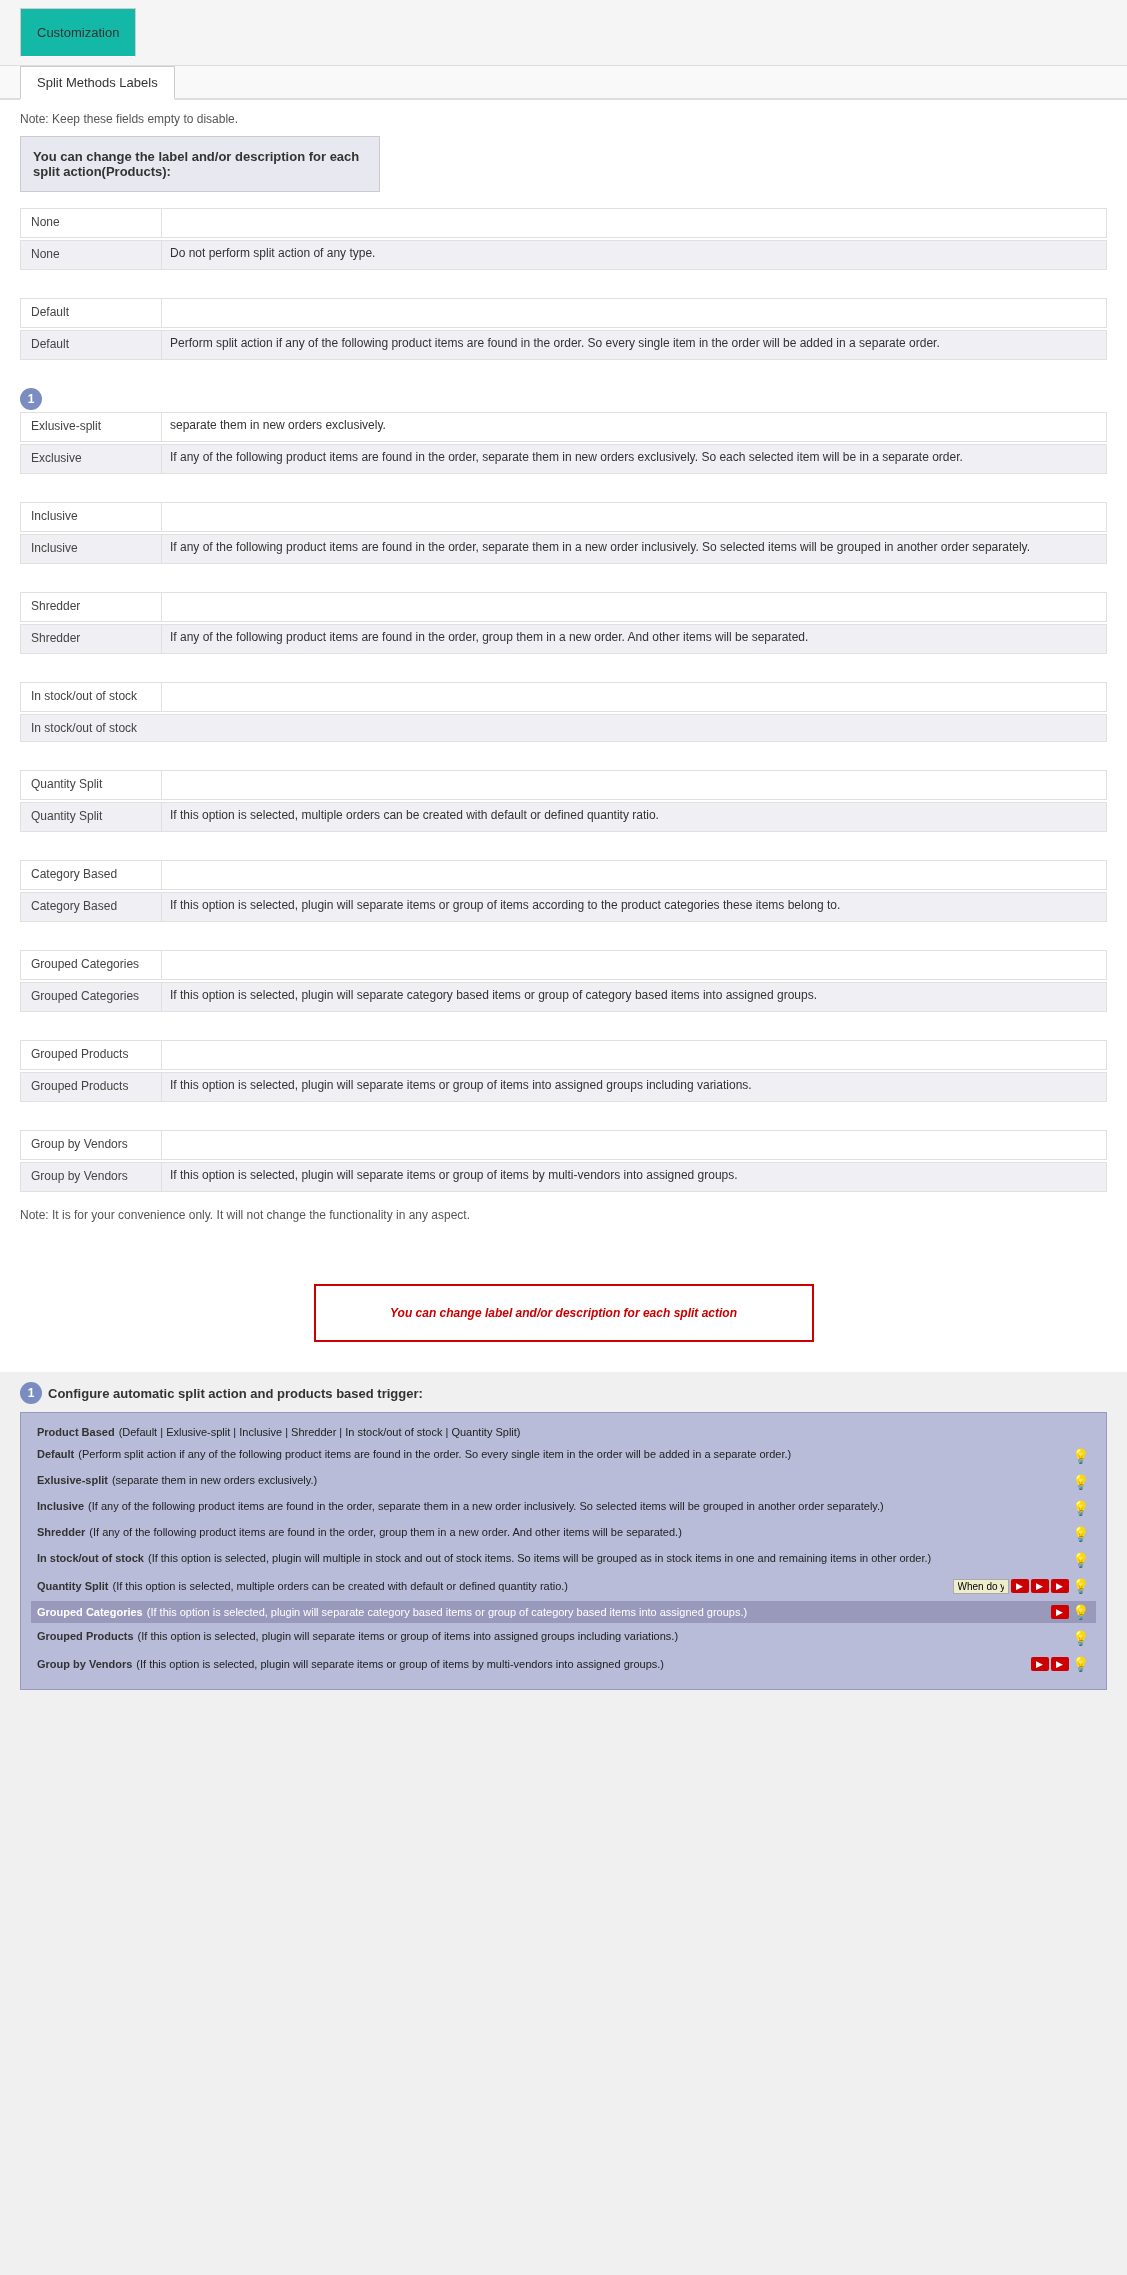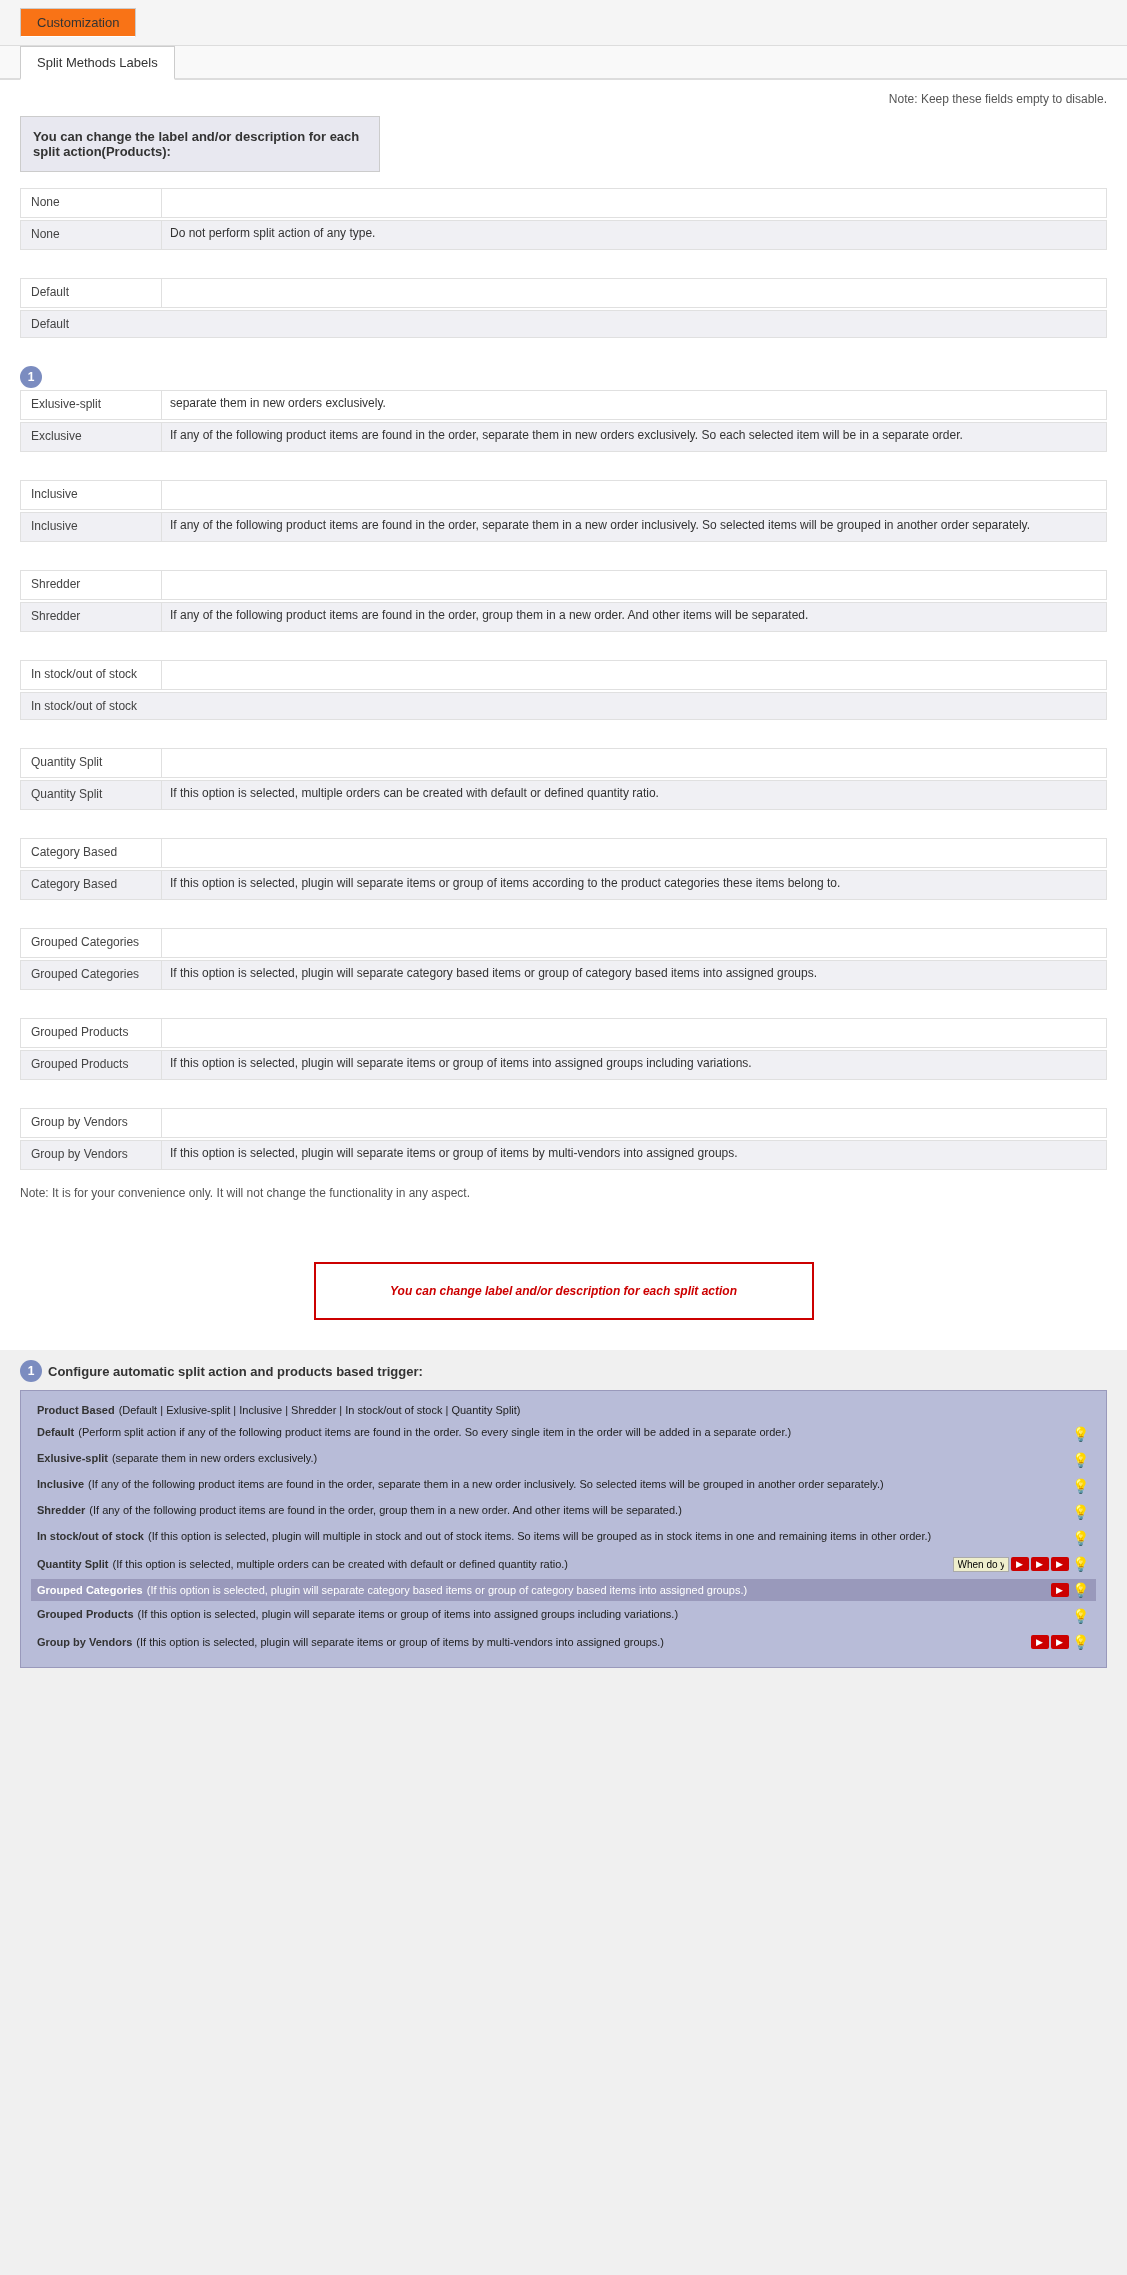--- a/index.html
+++ b/index.html
@@ -10,24 +10,24 @@
       color: #333;
     }
     .top-nav {
       background: #f5f5f5;
       border-bottom: 1px solid #ddd;
       padding: 8px 20px;
       display: flex;
       align-items: center;
     }
     .top-tab {
-      background: #f97316;
+      background: #14b8a6;
       border: 1px solid #ccc;
       border-bottom: 1px solid white;
-      padding: 6px 16px;
+      padding: 16px 16px;
       font-size: 13px;
     }
     .sub-nav {
       background: #f9f9f9;
       border-bottom: 2px solid #ddd;
       padding: 0 20px;
     }
     .sub-tab {
       display: inline-block;
       padding: 8px 16px;
@@ -41,21 +41,20 @@
     }
     .main-content {
       background: white;
       margin: 0;
       padding: 12px 20px;
     }
     .note-text {
       font-size: 12px;
       color: #555;
       margin-bottom: 10px;
-      text-align: right;
     }
     .info-box {
       background: #e8e8f0;
       border: 1px solid #ccc;
       padding: 12px 12px;
       margin-bottom: 16px;
       display: inline-block;
       max-width: 360px;
       font-size: 13px;
       font-weight: bold;
@@ -231,20 +230,21 @@
 
     <div class="group-separator"></div>
 
     <div class="group-block">
       <div class="section-row row-editable">
         <div class="label-part">Default</div>
         <div class="value-part"></div>
       </div>
       <div class="section-row readonly-row">
         <div class="label-part">Default</div>
+        <div class="value-part">Perform split action if any of the following product items are found in the order. So every single item in the order will be added in a separate order.</div>
       </div>
     </div>
 
     <div class="group-separator"></div>
 
     <div class="group-block">
       <div style="display:flex; align-items:center; margin-bottom:2px;">
         <span class="badge">1</span>
       </div>
       <div class="section-row row-editable">

